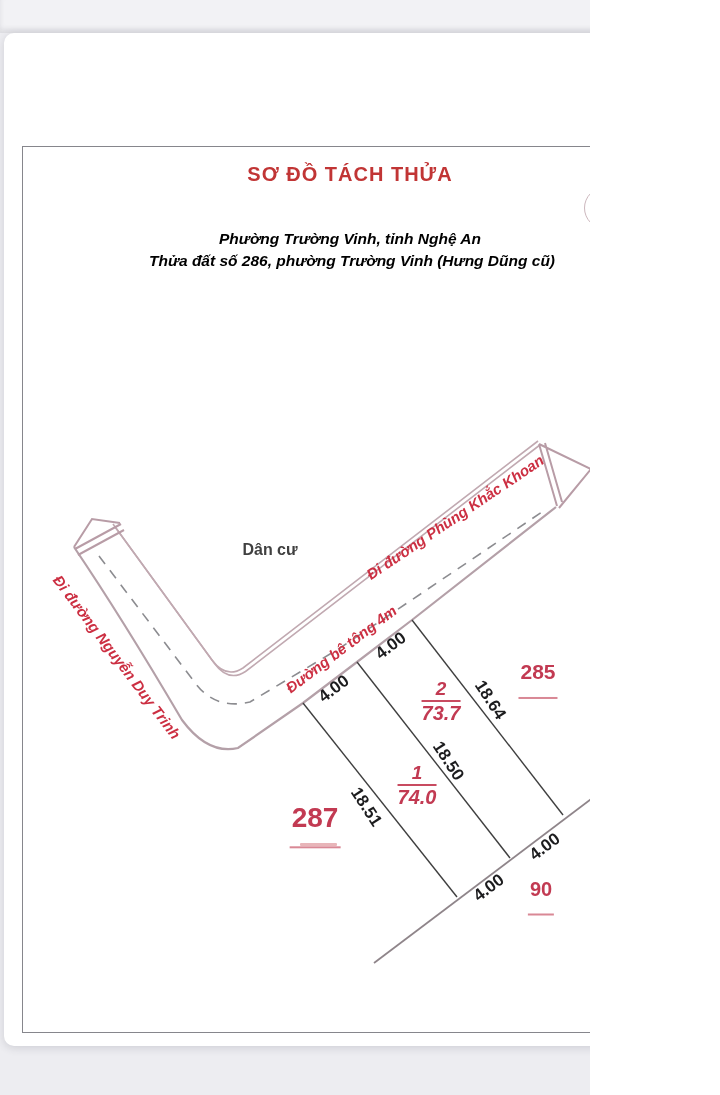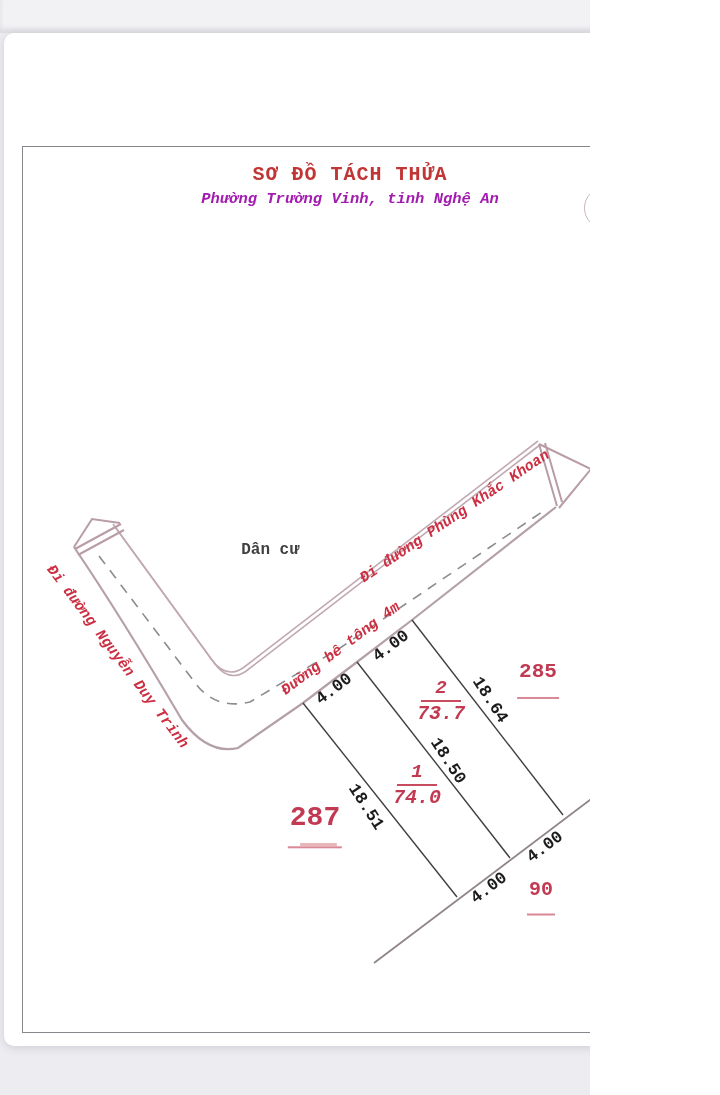--- a/index.html
+++ b/index.html
@@ -1,39 +1,39 @@
 <!DOCTYPE html>
 <html><head>
 <meta charset="utf-8">
 <style>
   html,body{margin:0;padding:0;}
   .screen{
     position:relative;width:590px;height:1095px;overflow:hidden;
     background:#ededf1;
-    font-family:Liberation Mono, monospace;
+    font-family:Liberation Sans, sans-serif;
   }
   .top-band{
     position:absolute;left:0;top:0;width:720px;height:33px;
     background:#f2f2f5;
     box-shadow:inset 0 -4px 5px rgba(40,40,60,.10);
   }
   .page{
     position:absolute;left:4px;top:33px;width:712px;height:1013px;
     background:#ffffff;border-radius:10px;
     box-shadow:0 2px 8px rgba(50,50,70,.16);
   }
   .sheet-frame{
     position:absolute;left:22px;top:146px;width:643px;height:885px;
     border:1.5px solid #86868c;background:#fff;
   }
   .abs{position:absolute;white-space:nowrap;}
   .ctr{transform:translate(-50%,-50%);}
   
   .t-head{font-size:20px;font-weight:700;letter-spacing:1px;color:#c13535;}
-  .t-sub{font-size:15.5px;font-weight:700;font-style:italic;color:#a21caf;}
+  .t-sub{font-size:15.5px;font-weight:700;font-style:italic;color:#000000;margin-top:40px;}
   
   .compass-circle{
     position:absolute;left:584px;top:187px;width:40px;height:40px;
     border:1.5px solid #ccb7bd;border-radius:50%;background:#fff;
     display:flex;align-items:center;justify-content:center;
     font-size:21px;font-weight:700;color:#ad2f3f;
   }
   .compass-south{
     position:absolute;left:604px;top:245px;transform:translate(-50%,-50%);
     font-size:12px;font-weight:700;color:#2f9e44;
@@ -59,20 +59,21 @@
 <body>
 
 <div class="screen">
   <div class="top-band"></div>
 
   <div class="page"></div>
   <div class="sheet-frame"></div>
 
   <div class="abs ctr t-head" style="left:350px;top:174px;">SƠ ĐỒ TÁCH THỬA</div>
   <div class="abs ctr t-sub" style="left:350px;top:199px;">Phường Trường Vinh, tỉnh Nghệ An</div>
+  <div class="abs ctr t-sub" style="left:352px;top:221px;">Thửa đất số 286, phường Trường Vinh (Hưng Dũng cũ)</div>
 
   <svg width="720" height="1095" viewBox="0 0 720 1095">
     <line x1="604" y1="151" x2="604" y2="187" stroke="#8d434c" stroke-width="1.5"></line>
     <polygon points="604,142 599.5,154 608.5,154" fill="#8d434c"></polygon>
     <line x1="604" y1="227" x2="604" y2="239" stroke="#8d434c" stroke-width="1.5"></line>
   </svg>
   <div class="compass-circle">
     <span>B</span>
   </div>
   <div class="compass-south">A</div>

